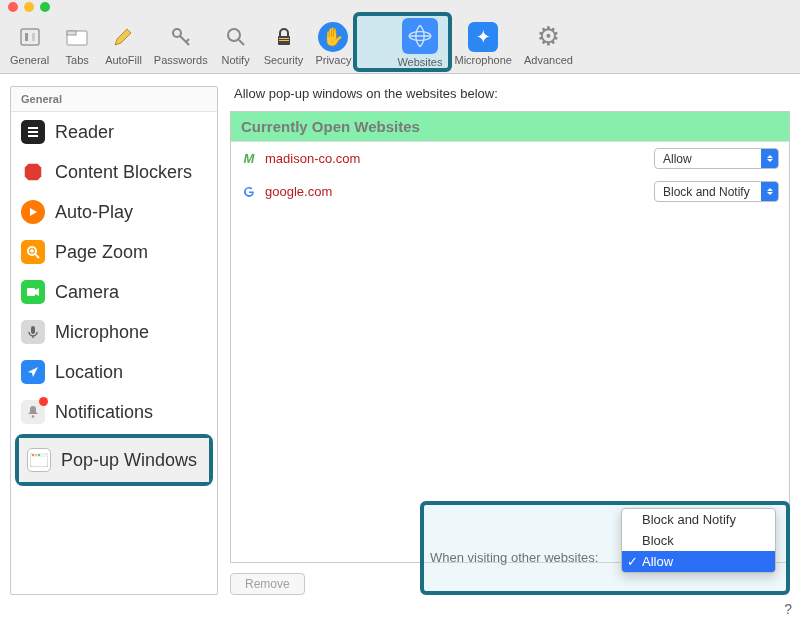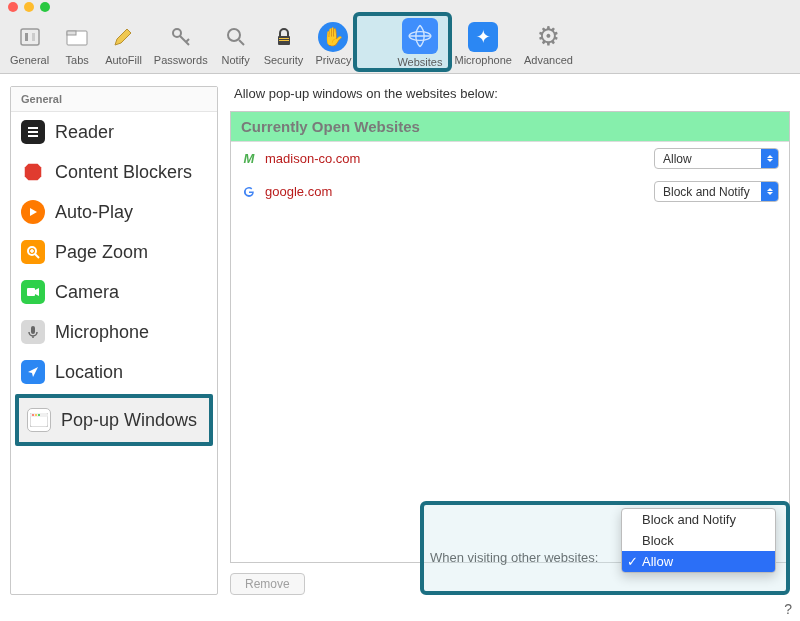--- a/index.html
+++ b/index.html
@@ -117,21 +117,21 @@
     .si-cam { background: #2fd04a; }
     .si-mic { background: #d8d8d8; color: #555; }
     .si-loc { background: #2b87f3; }
     .si-notif { background: #ededed; color: #888; position: relative; }
     .si-notif .badge { position: absolute; top: -3px; right: -3px; width: 9px; height: 9px; border-radius: 50%; background: #ff3b30; }
     .si-popup { background: #fff; border: 1px solid #bbb; }
 
     .sidebar-popup-highlight {
       margin: 2px 4px;
       border: 4px solid #1c6f82;
-      border-radius: 2px;
+      border-radius: 8px;
       background: #e9f2f5;
     }
     .sidebar-popup-highlight .sidebar-item { padding: 10px 8px; background: #f0f0f0; }
 
     .content {
       flex: 1;
       display: flex;
       flex-direction: column;
       position: relative;
       justify-content: center;
@@ -413,20 +413,30 @@
 
     <div class="sidebar-item">
       <div class="sidebar-ico si-loc">
         <svg width="16" height="16" viewBox="0 0 16 16">
             <polygon points="3,8 13,3 8,13 7,9" fill="#fff"></polygon>
           </svg>
       </div>
       <span>Location</span>
     </div>
 
+    <div class="sidebar-item">
+      <div class="sidebar-ico si-notif">
+        <span class="badge"></span>
+        <svg width="16" height="16" viewBox="0 0 16 16">
+            <path d="M8 2 a3 3 0 0 1 3 3 v3 l2 2 H3 l2 -2 V5 a3 3 0 0 1 3 -3 Z" fill="#999"></path>
+            <circle cx="8" cy="12.5" r="1.3" fill="#999"></circle>
+          </svg>
+      </div>
+      <span>Notifications</span>
+    </div>
 
     <div class="sidebar-popup-highlight">
       <div class="sidebar-item">
         <div class="sidebar-ico si-popup">
           <svg width="18" height="14" viewBox="0 0 18 14">
               <rect x="0" y="0" width="18" height="14" rx="2" fill="#fff" stroke="#bbb"></rect>
               <rect x="0" y="0" width="18" height="4" rx="2" fill="#f0f0f0"></rect>
               <circle cx="3" cy="2" r="1" fill="#ff5f57"></circle>
               <circle cx="6" cy="2" r="1" fill="#febc2e"></circle>
               <circle cx="9" cy="2" r="1" fill="#28c840"></circle>

